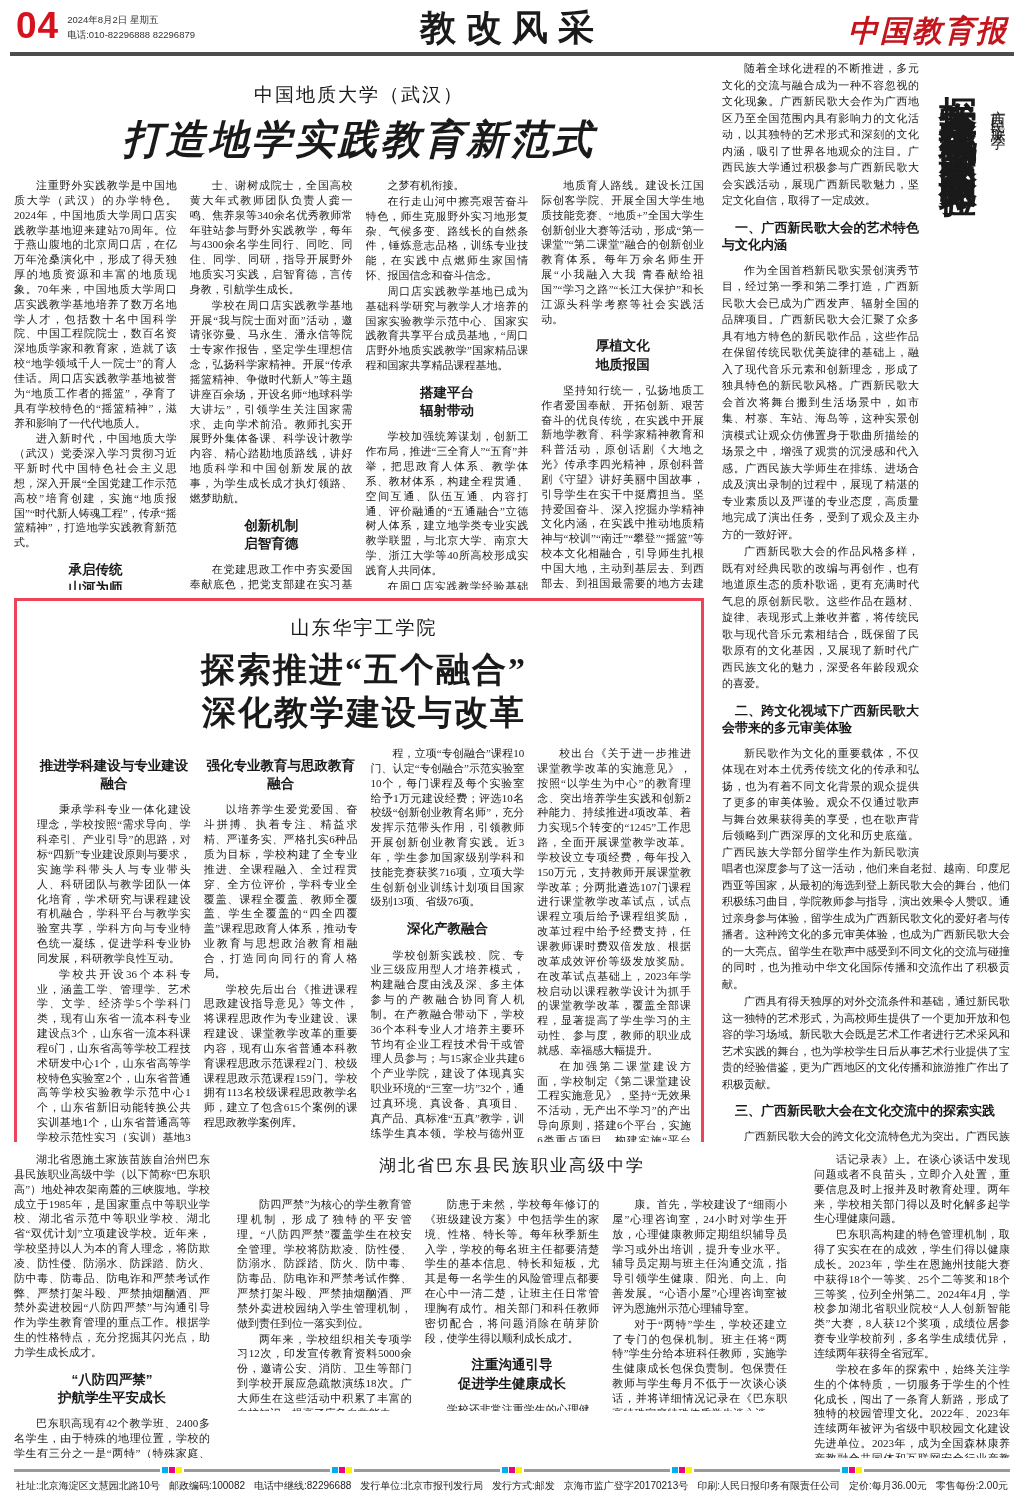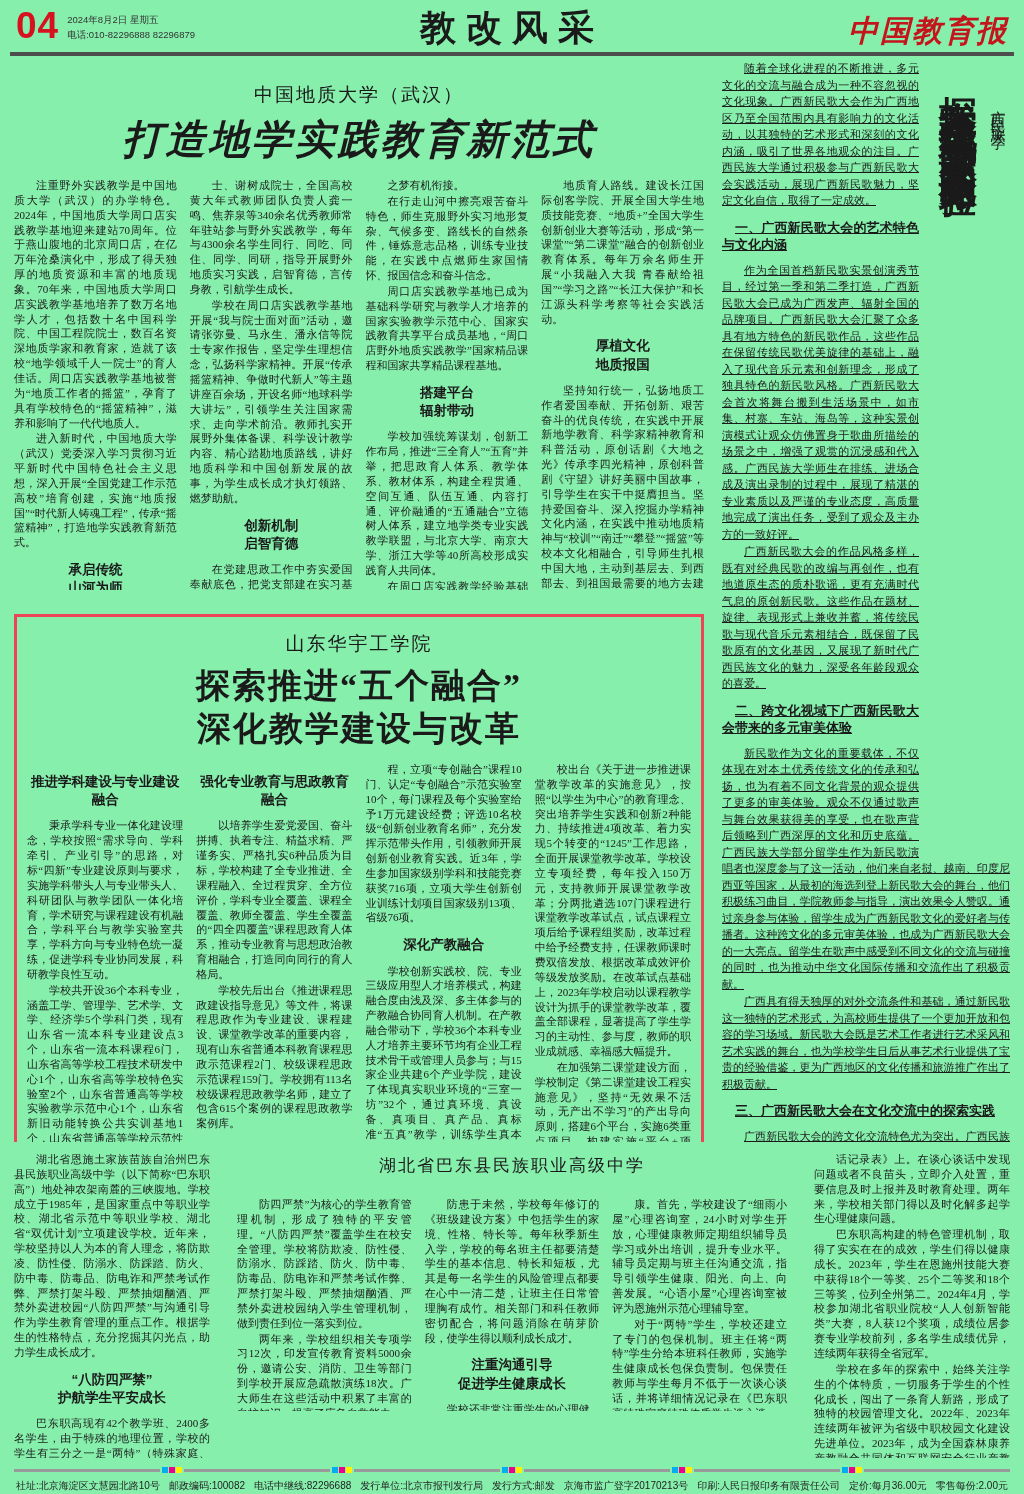--- a/index.html
+++ b/index.html
@@ -1,49 +1,49 @@
 <!DOCTYPE html>
 <html><head>
 <meta charset="utf-8">
 <style>
   * { margin:0; padding:0; box-sizing:border-box; }
   html,body { background:#e8e8e8; }
   .page {
-    width:1024px; height:1494px; margin:0 auto; background:#86efac;
+    width:1024px; height:1494px; margin:0 auto; background:#ffffff;
     position:relative; overflow:hidden; color:#1a1a1a;
     font-family:"Liberation Serif","DejaVu Serif",serif;
   }
   
   .masthead { display:flex; align-items:flex-start; padding:8px 16px 0 16px; height:48px; }
   .mast-left { display:flex; align-items:flex-start; width:270px; }
   .page-num { color:#d6121f; font-size:37px; line-height:0.95; font-weight:bold; font-family:"Liberation Sans",sans-serif; letter-spacing:1px; }
   .mast-meta { font-size:9.5px; color:#333; margin:4px 0 0 8px; line-height:1.6; font-family:"Liberation Sans",sans-serif; }
   .section-title { flex:1; text-align:center; font-size:36px; line-height:1.0; font-weight:900; letter-spacing:10px; font-family:"Liberation Sans",sans-serif; margin-top:2px; }
   .brand { width:270px; text-align:right; color:#c4151c; font-size:30px; font-weight:bold; font-style:italic; font-family:"DejaVu Serif",serif; letter-spacing:2px; margin-top:3px; }
   .head-rule { height:4px; background:#4d4d4d; margin:4px 10px 0 10px; }
 
   
   .main { display:flex; padding:0 14px; height:1086px; overflow:hidden; }
   .left-region { width:700px; flex:none; padding-right:10px; }
-  .right-region { flex:1; overflow:hidden;text-decoration:underline; }
+  .right-region { flex:1; overflow:hidden; }
 
   
   .cols { display:flex; gap:13px; overflow:hidden; }
   .col { flex:1; min-width:0; overflow:hidden; }
   .blk-p { font-size:11px; line-height:1.35; text-align:justify; text-indent:2em; margin-bottom:1px; }
   .blk-h { font-family:"Liberation Sans",sans-serif; font-weight:bold; font-size:13.5px; line-height:1.35; text-align:center; margin:11px 0 9px 0; white-space:pre-line; }
 
   
   .a1-head { text-align:center; padding:26px 40px 16px 40px; }
   .kicker { font-family:"Liberation Sans",sans-serif; font-size:19px; letter-spacing:2px; margin-bottom:10px; }
   .a1-title { font-size:40px; font-weight:bold; letter-spacing:3px; line-height:1.1;font-style:italic; }
   .a1-cols { height:412px; }
 
   
-  .red-box { border:3px solid #ee4458; margin-top:24px; padding:8px 10px 6px 10px; height:548px; overflow:hidden; }
+  .red-box { border:3px solid #ee4458; margin-top:8px; padding:8px 10px 6px 20px; height:548px; overflow:hidden; }
   .a2-head { text-align:center; padding:6px 0 12px 0; }
   .a2-kicker { font-family:"Liberation Sans",sans-serif; font-size:19px; letter-spacing:2px; margin-bottom:8px; }
   .a2-title { font-size:34px; font-weight:bold; letter-spacing:2px; line-height:1.25; white-space:pre-line; }
   .a2-cols { height:408px; }
 
   
   .article3 { padding:4px 0 0 8px; height:1086px; overflow:hidden; }
   .v-head { float:right; writing-mode:vertical-rl; height:770px; margin:4px 0 10px 10px; }
   .v-kicker { font-family:"Liberation Sans",sans-serif; font-size:15px; letter-spacing:5px; padding-top:34px; line-height:1.6; }
   .v-title { font-size:38px; font-weight:bold; letter-spacing:5px; line-height:1.5; margin-top:2px; }

